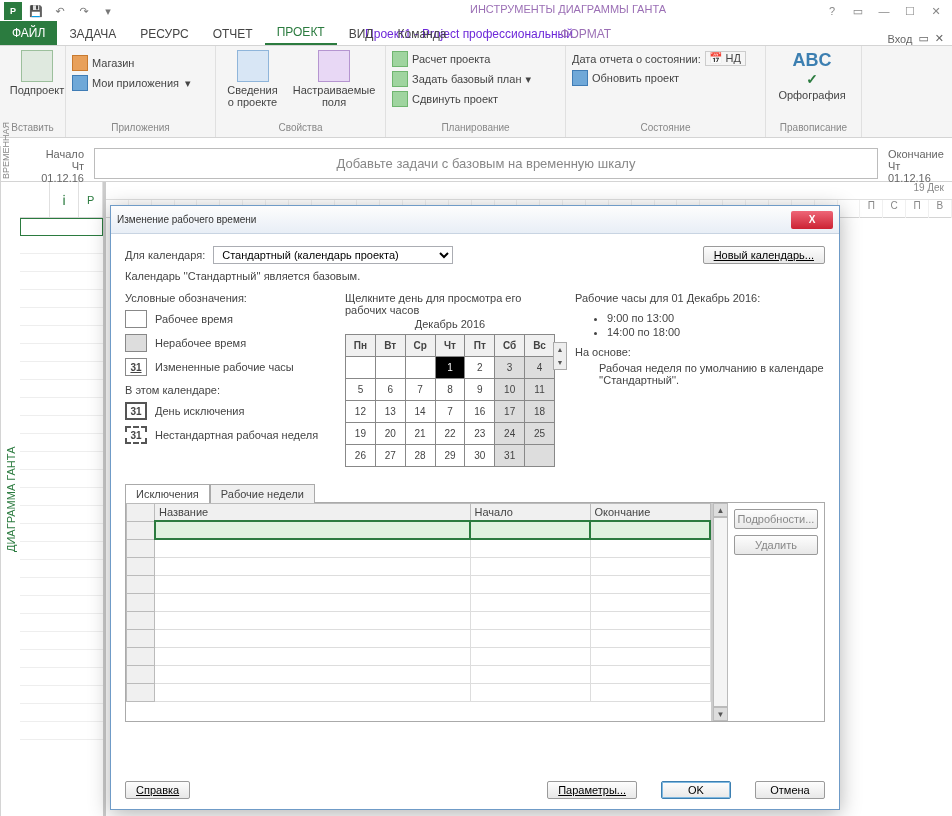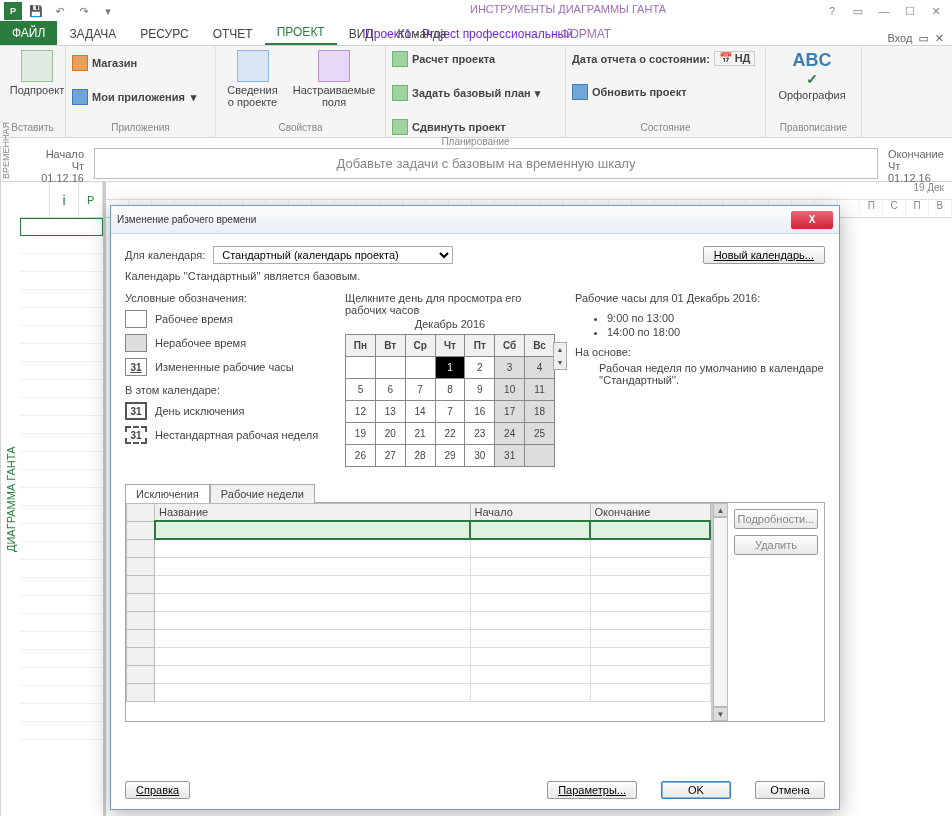--- a/index.html
+++ b/index.html
@@ -10,32 +10,32 @@
 .qat-btn{width:20px;height:18px;display:flex;align-items:center;justify-content:center;color:#777;cursor:pointer;}
 .title-center{flex:1;text-align:center;color:#6d28d9;font-size:12px;margin-top:45px;}
 .title-tools{position:absolute;left:470px;top:3px;color:#9b6fb5;font-size:11px;}
 .win-btns{display:flex;gap:2px;padding-right:4px;}
 .win-btn{width:24px;height:18px;display:flex;align-items:center;justify-content:center;color:#888;cursor:pointer;}
 .tabs{height:24px;display:flex;align-items:flex-end;border-bottom:1px solid #d4d4d4;}
 .tab{padding:4px 12px;color:#444;cursor:pointer;font-size:12px;}
 .tab.file{background:#2b7b3f;color:#fff;padding:5px 12px;}
 .tab.active{color:#2b7b3f;border-bottom:2px solid #2b7b3f;}
 .tab.format{color:#9b6fb5;}
-.tab-right{margin-left:auto;padding-right:8px;color:#666;display:flex;gap:6px;}
+.tab-right{margin-left:auto;padding-right:8px;color:#666;display:flex;gap:6px;align-items:center;}
 .ribbon{height:92px;background:#f5f5f5;border-bottom:1px solid #d4d4d4;display:flex;}
 .rgroup{border-right:1px solid #e0e0e0;padding:2px 6px;display:flex;flex-direction:column;justify-content:space-between;}
 .rgroup-label{text-align:center;color:#888;font-size:10px;padding-bottom:2px;}
 .rgroup-body{display:flex;gap:6px;align-items:flex-start;flex:1;}
 .big-btn{display:flex;flex-direction:column;align-items:center;gap:2px;padding:2px 4px;cursor:pointer;text-align:center;width:62px;}
 .big-btn .ic{width:32px;height:32px;background:#dfe9df;border:1px solid #9cbf9c;}
 .sm-row{display:flex;align-items:center;gap:4px;cursor:pointer;padding:1px 0;}
 .sm-row .ic{width:16px;height:16px;background:#e8a05a;border:1px solid #c87a30;}
 .sm-row.blue .ic{background:#6fa8d8;border-color:#3f7cb5;}
 .sm-row.green .ic{background:#9fd49f;border-color:#6fb56f;}
-.stack{display:flex;flex-direction:column;gap:16px;font-weight:bold;}
+.stack{display:flex;flex-direction:column;gap:2px;}
 .timeline-area{display:flex;height:36px;border-bottom:1px solid #d4d4d4;margin-top:8px;}
 .tl-side{width:20px;writing-mode:vertical-rl;transform:rotate(180deg);text-align:center;color:#888;font-size:9px;border-right:1px solid #d4d4d4;padding:2px 0;}
 .tl-label{width:70px;text-align:right;padding:2px 6px;color:#666;font-size:10px;}
 .tl-bar{flex:1;border:1px solid #bcbcbc;margin:2px 4px;display:flex;align-items:center;justify-content:center;color:#888;font-size:13px;}
 .gantt-area{display:flex;height:calc(100% - 182px);}
 .gantt-side{width:20px;writing-mode:vertical-rl;transform:rotate(180deg);text-align:center;color:#2b7b3f;font-size:11px;border-right:1px solid #d4d4d4;display:flex;align-items:center;justify-content:center;}
 .grid-left{width:86px;border-right:3px solid #ccc;}
 .grid-header{height:36px;border-bottom:1px solid #d4d4d4;display:flex;}
 .grid-header .cell{border-right:1px solid #e0e0e0;display:flex;align-items:center;justify-content:center;color:#2b7b3f;}
 .grid-rows .row{height:18px;border-bottom:1px solid #eee;}

